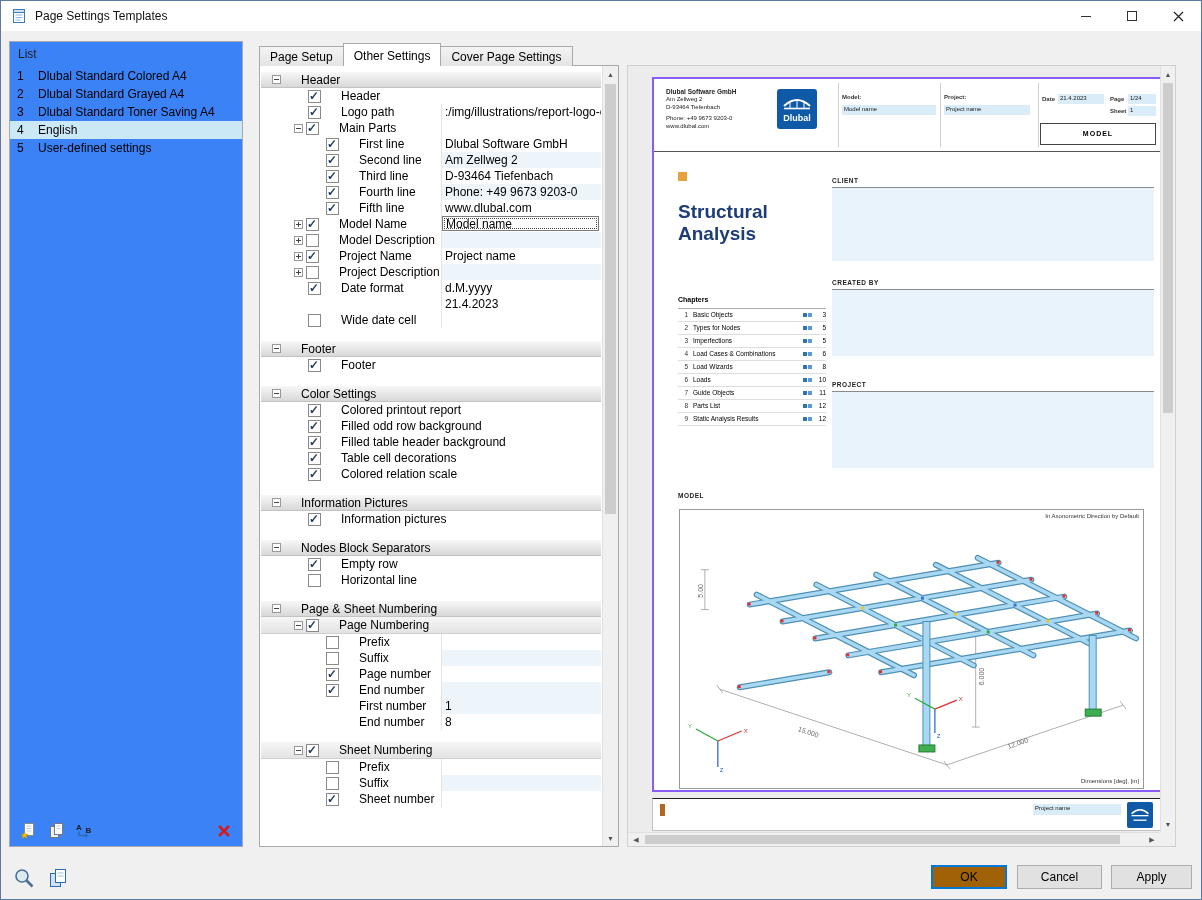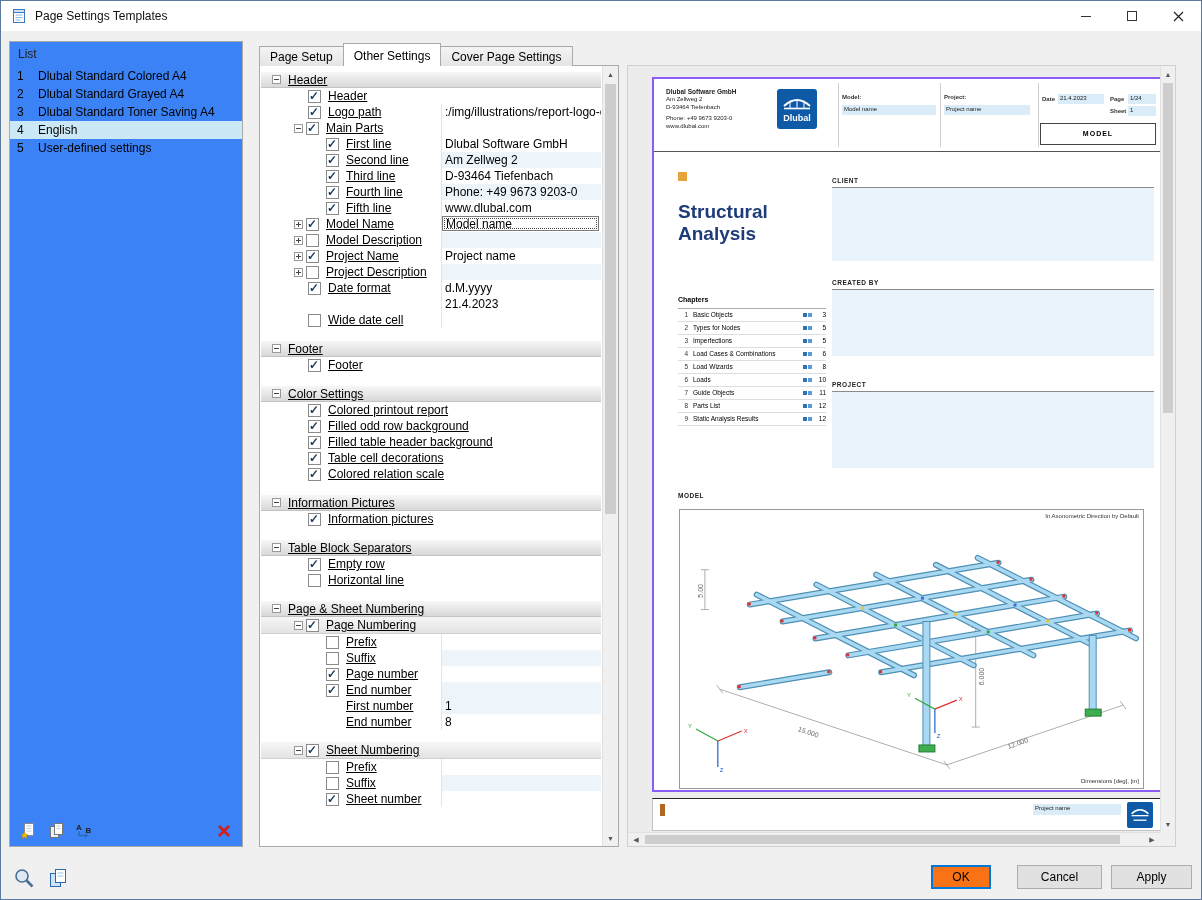--- a/index.html
+++ b/index.html
@@ -34,21 +34,21 @@
   .tree-row{position:relative;height:16px;display:flex;align-items:center;padding-left:2px;}
   .tree-gap{height:12px;}
   .row-section{height:17px;background:linear-gradient(#f7f7f7,#d8d8d8);border-top:1px solid #fff;border-bottom:1px solid #c3c3c3;}
   .row-sub{height:17px;background:linear-gradient(#f6f6f6,#e3e3e3);border-bottom:1px solid #d0d0d0;}
   .row-left{display:flex;align-items:center;gap:3px;position:relative;z-index:1;}
   .expander{width:9px;height:9px;border:1px solid #999;background:#fff;position:relative;flex:none;}
   .expander::before{content:"";position:absolute;left:1px;right:1px;top:3px;height:1px;background:#444;}
   .expander.plus::after{content:"";position:absolute;top:1px;bottom:1px;left:3px;width:1px;background:#444;}
   .cb{width:13px;height:13px;border:1px solid #8a8a8a;background:#fff;position:relative;flex:none;}
   .cb.checked::before{content:"\2713";position:absolute;left:0px;top:-2px;font-size:12px;font-weight:bold;color:#1f3a5f;}
-  .tree-label{white-space:nowrap;margin-left:4px;text-decoration:underline;}
+  .tree-label{white-space:nowrap;margin-left:17px;}
   .tree-value{position:absolute;left:184px;z-index:1;white-space:nowrap;}
   .vline::before{content:"";position:absolute;left:180px;top:0;bottom:0;width:1px;background:#e4e4e4;}
   .stripe-bg{position:absolute;left:181px;right:0;top:0;bottom:0;background:#edf5fb;z-index:0;}
   .editcell{position:absolute;left:181px;right:2px;top:0;height:15px;background:#fff;border:1px solid #7a7a7a;outline:1px dotted #444;outline-offset:-3px;display:flex;align-items:center;padding-left:3px;z-index:1;}
   
   .sb-v{position:absolute;top:0;right:0;bottom:0;width:16px;background:#f0f0f0;border-left:1px solid #e0e0e0;}
   .sb-h{position:absolute;left:0;right:15px;bottom:0;height:14px;background:#f0f0f0;border-top:1px solid #e0e0e0;}
   .sb-btn{position:absolute;width:100%;height:16px;color:#555;display:flex;align-items:center;justify-content:center;font-size:7px;}
   .sb-btn.top{top:0;}.sb-btn.bottom{bottom:0;}
   .sb-btn.top::before{content:"\25B2";}
@@ -89,21 +89,21 @@
   .fig{left:25px;top:430px;width:465px;height:280px;border:1px solid #999;}
   .fig-cap-top{position:absolute;right:4px;top:3px;font-size:6px;color:#333;}
   .fig-cap-bot{position:absolute;right:4px;bottom:3px;font-size:6px;color:#333;}
   .fig svg{position:absolute;inset:0;}
   .page2{position:absolute;left:24px;top:732px;width:510px;height:33px;background:#fff;border:1px solid #c2c2c2;border-top:1px solid #222;}
   .p2-tick{position:absolute;left:7px;top:5px;width:5px;height:12px;background:#b06820;}
   
   .bottombar{position:absolute;left:0;right:0;bottom:0;height:48px;}
   .tool-btn.big{position:absolute;width:26px;height:26px;top:14px;}
   .btn{position:absolute;top:14px;height:24px;border:1px solid #adadad;background:#e1e1e1;font-size:12px;font-family:"Liberation Sans",sans-serif;display:flex;align-items:center;justify-content:center;}
-  .btn.ok{left:930px;width:60px;border:2px solid #0078d7;background:#f97316;}
+  .btn.ok{left:930px;width:76px;border:2px solid #0078d7;background:#a16207;}
   .btn.cancel{left:1016px;width:85px;}
   .btn.apply{left:1110px;width:81px;}
 </style>
 </head>
 <body>
 
 <div class="window">
 
   <div class="titlebar">
     <svg class="app-icon" viewBox="0 0 16 16">
@@ -406,21 +406,21 @@
             <span style="width: 11px;"></span>
             <span class="cb checked"></span>
             <span class="tree-label">Information pictures</span>
           </div>
         </div>
         <div class="tree-gap"></div>
         <div class="tree-row row-section">
           <div class="row-left">
             <span style="width: 6px;"></span>
             <span class="expander"></span>
-            <span class="tree-label">Table Block Separators</span>
+            <span class="tree-label">Nodes Block Separators</span>
           </div>
         </div>
         <div class="tree-row">
           <div class="row-left">
             <span style="width: 28px;"></span>
             <span style="width: 11px;"></span>
             <span class="cb checked"></span>
             <span class="tree-label">Empty row</span>
           </div>
         </div>

